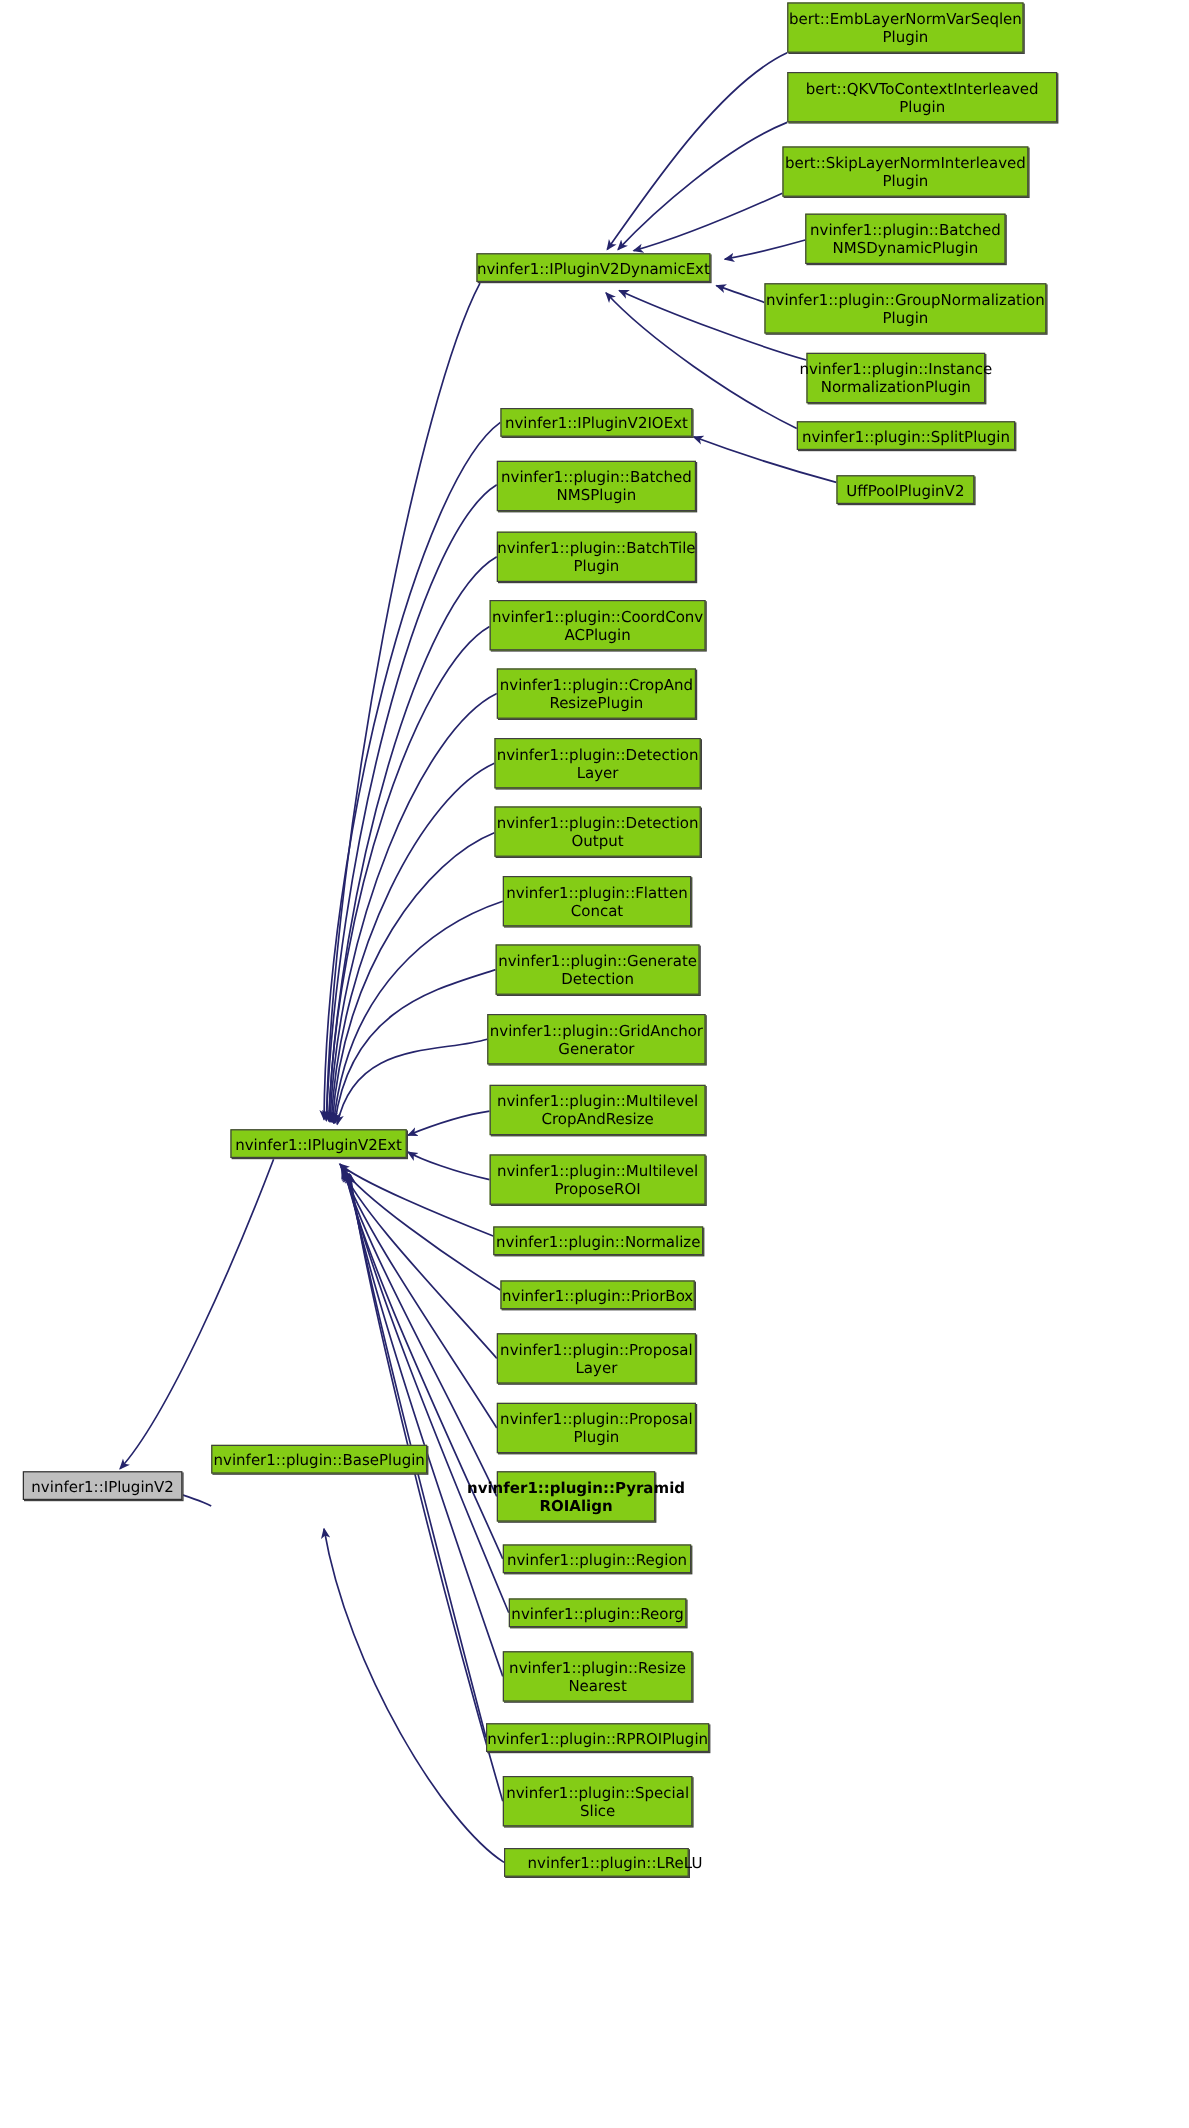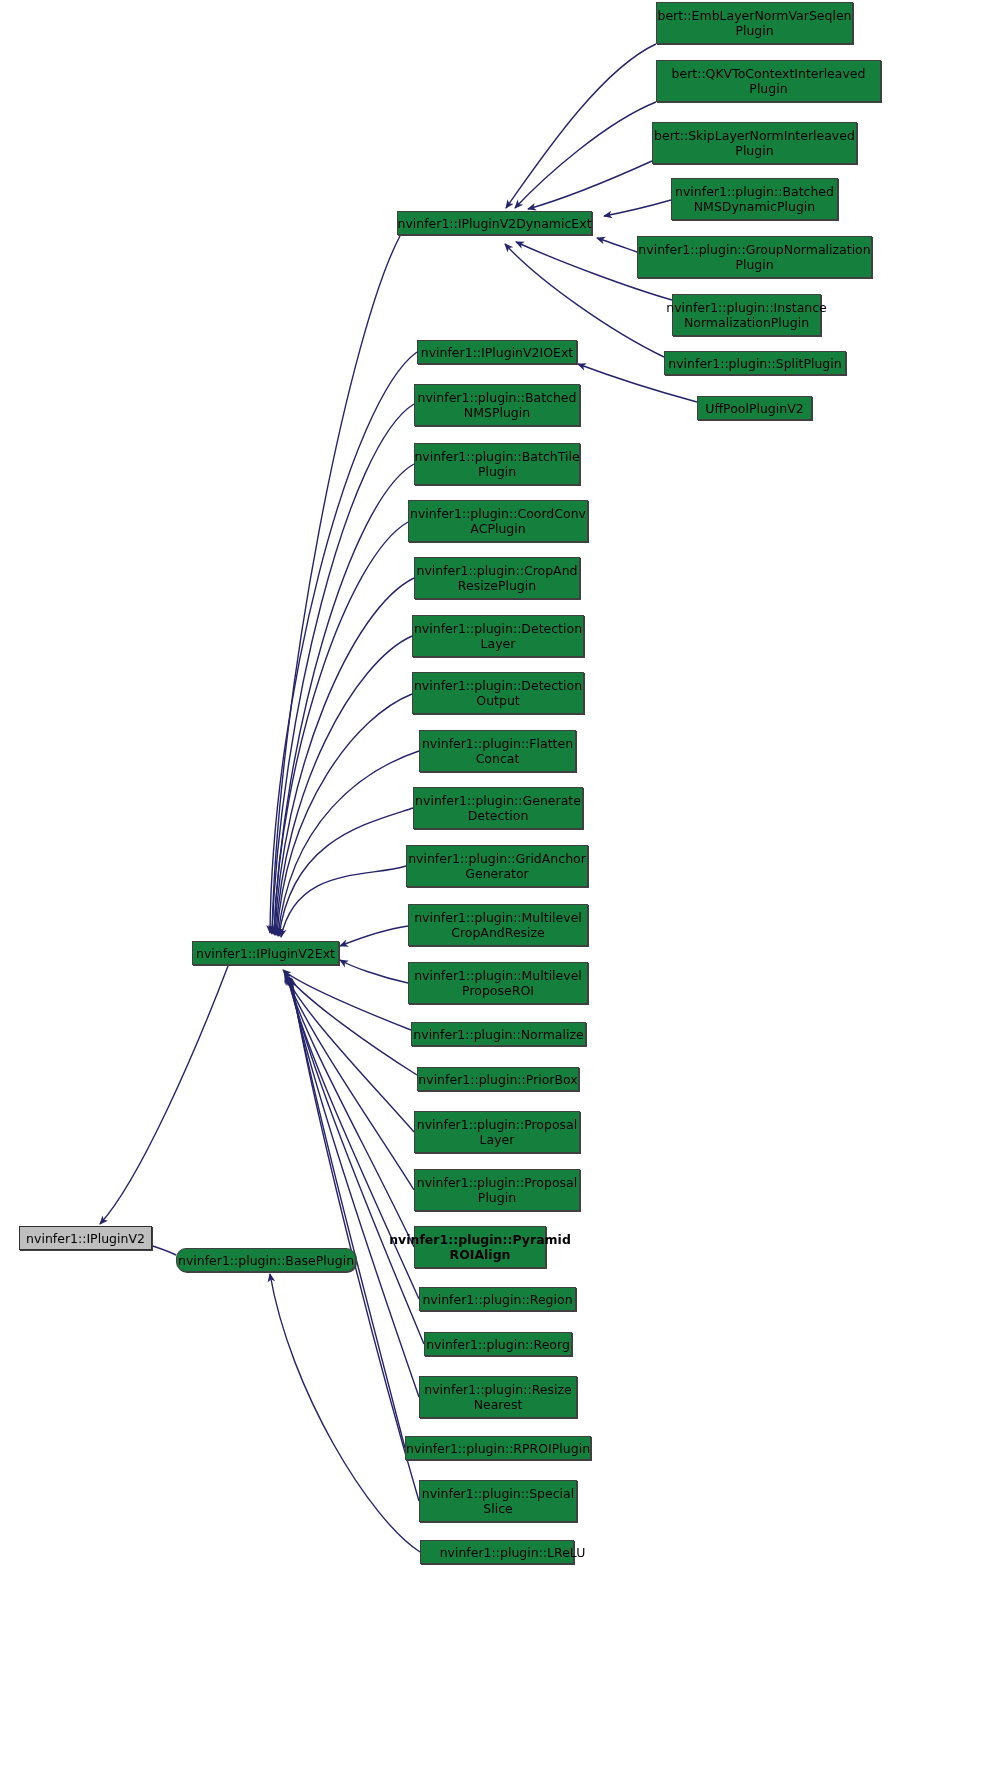--- a/index.html
+++ b/index.html
@@ -20,21 +20,21 @@
     left: 0;
     top: 0;
     width: 991px;
     height: 1773px;
     pointer-events: none;
   }
   .node {
     position: absolute;
     box-sizing: border-box;
     border: 1px solid #404040;
-    background: #15803d;
+    background: #84cc16;
     color: #000000;
     font-size: 12.5px;
     line-height: 15px;
     display: flex;
     align-items: center;
     justify-content: center;
     text-align: center;
     padding: 1px 3px;
     white-space: pre-line;
     z-index: 3;
@@ -143,15 +143,15 @@
       <div class="node" style="left: 419px; top: 1287px; width: 157px; height: 24px;">nvinfer1::plugin::Region</div>
       <div class="node" style="left: 424px; top: 1332px; width: 148px; height: 24px;">nvinfer1::plugin::Reorg</div>
       <div class="node" style="left: 419px; top: 1376px; width: 158px; height: 42px;">nvinfer1::plugin::Resize
 Nearest</div>
       <div class="node" style="left: 405px; top: 1436px; width: 186px; height: 24px;">nvinfer1::plugin::RPROIPlugin</div>
       <div class="node" style="left: 419px; top: 1480px; width: 158px; height: 42px;">nvinfer1::plugin::Special
 Slice</div>
       <div class="node" style="left: 420px; top: 1540px; width: 154px; height: 24px; padding-left: 34px;">nvinfer1::plugin::LReLU</div>
       <div class="node" style="left: 192px; top: 941px; width: 147px; height: 24px;">nvinfer1::IPluginV2Ext</div>
       <div class="node root" style="left: 3px; top: 1226px; width: 133px; height: 24px;">nvinfer1::IPluginV2</div>
-      <div class="node" style="left: 176px; top: 1248px; width: 180px; height: 24px; border-radius: 10px;">nvinfer1::plugin::BasePlugin</div>
+      <div class="node" style="left: 176px; top: 1204px; width: 180px; height: 24px;">nvinfer1::plugin::BasePlugin</div>
     </div>
 </div>
 
 </body></html>

